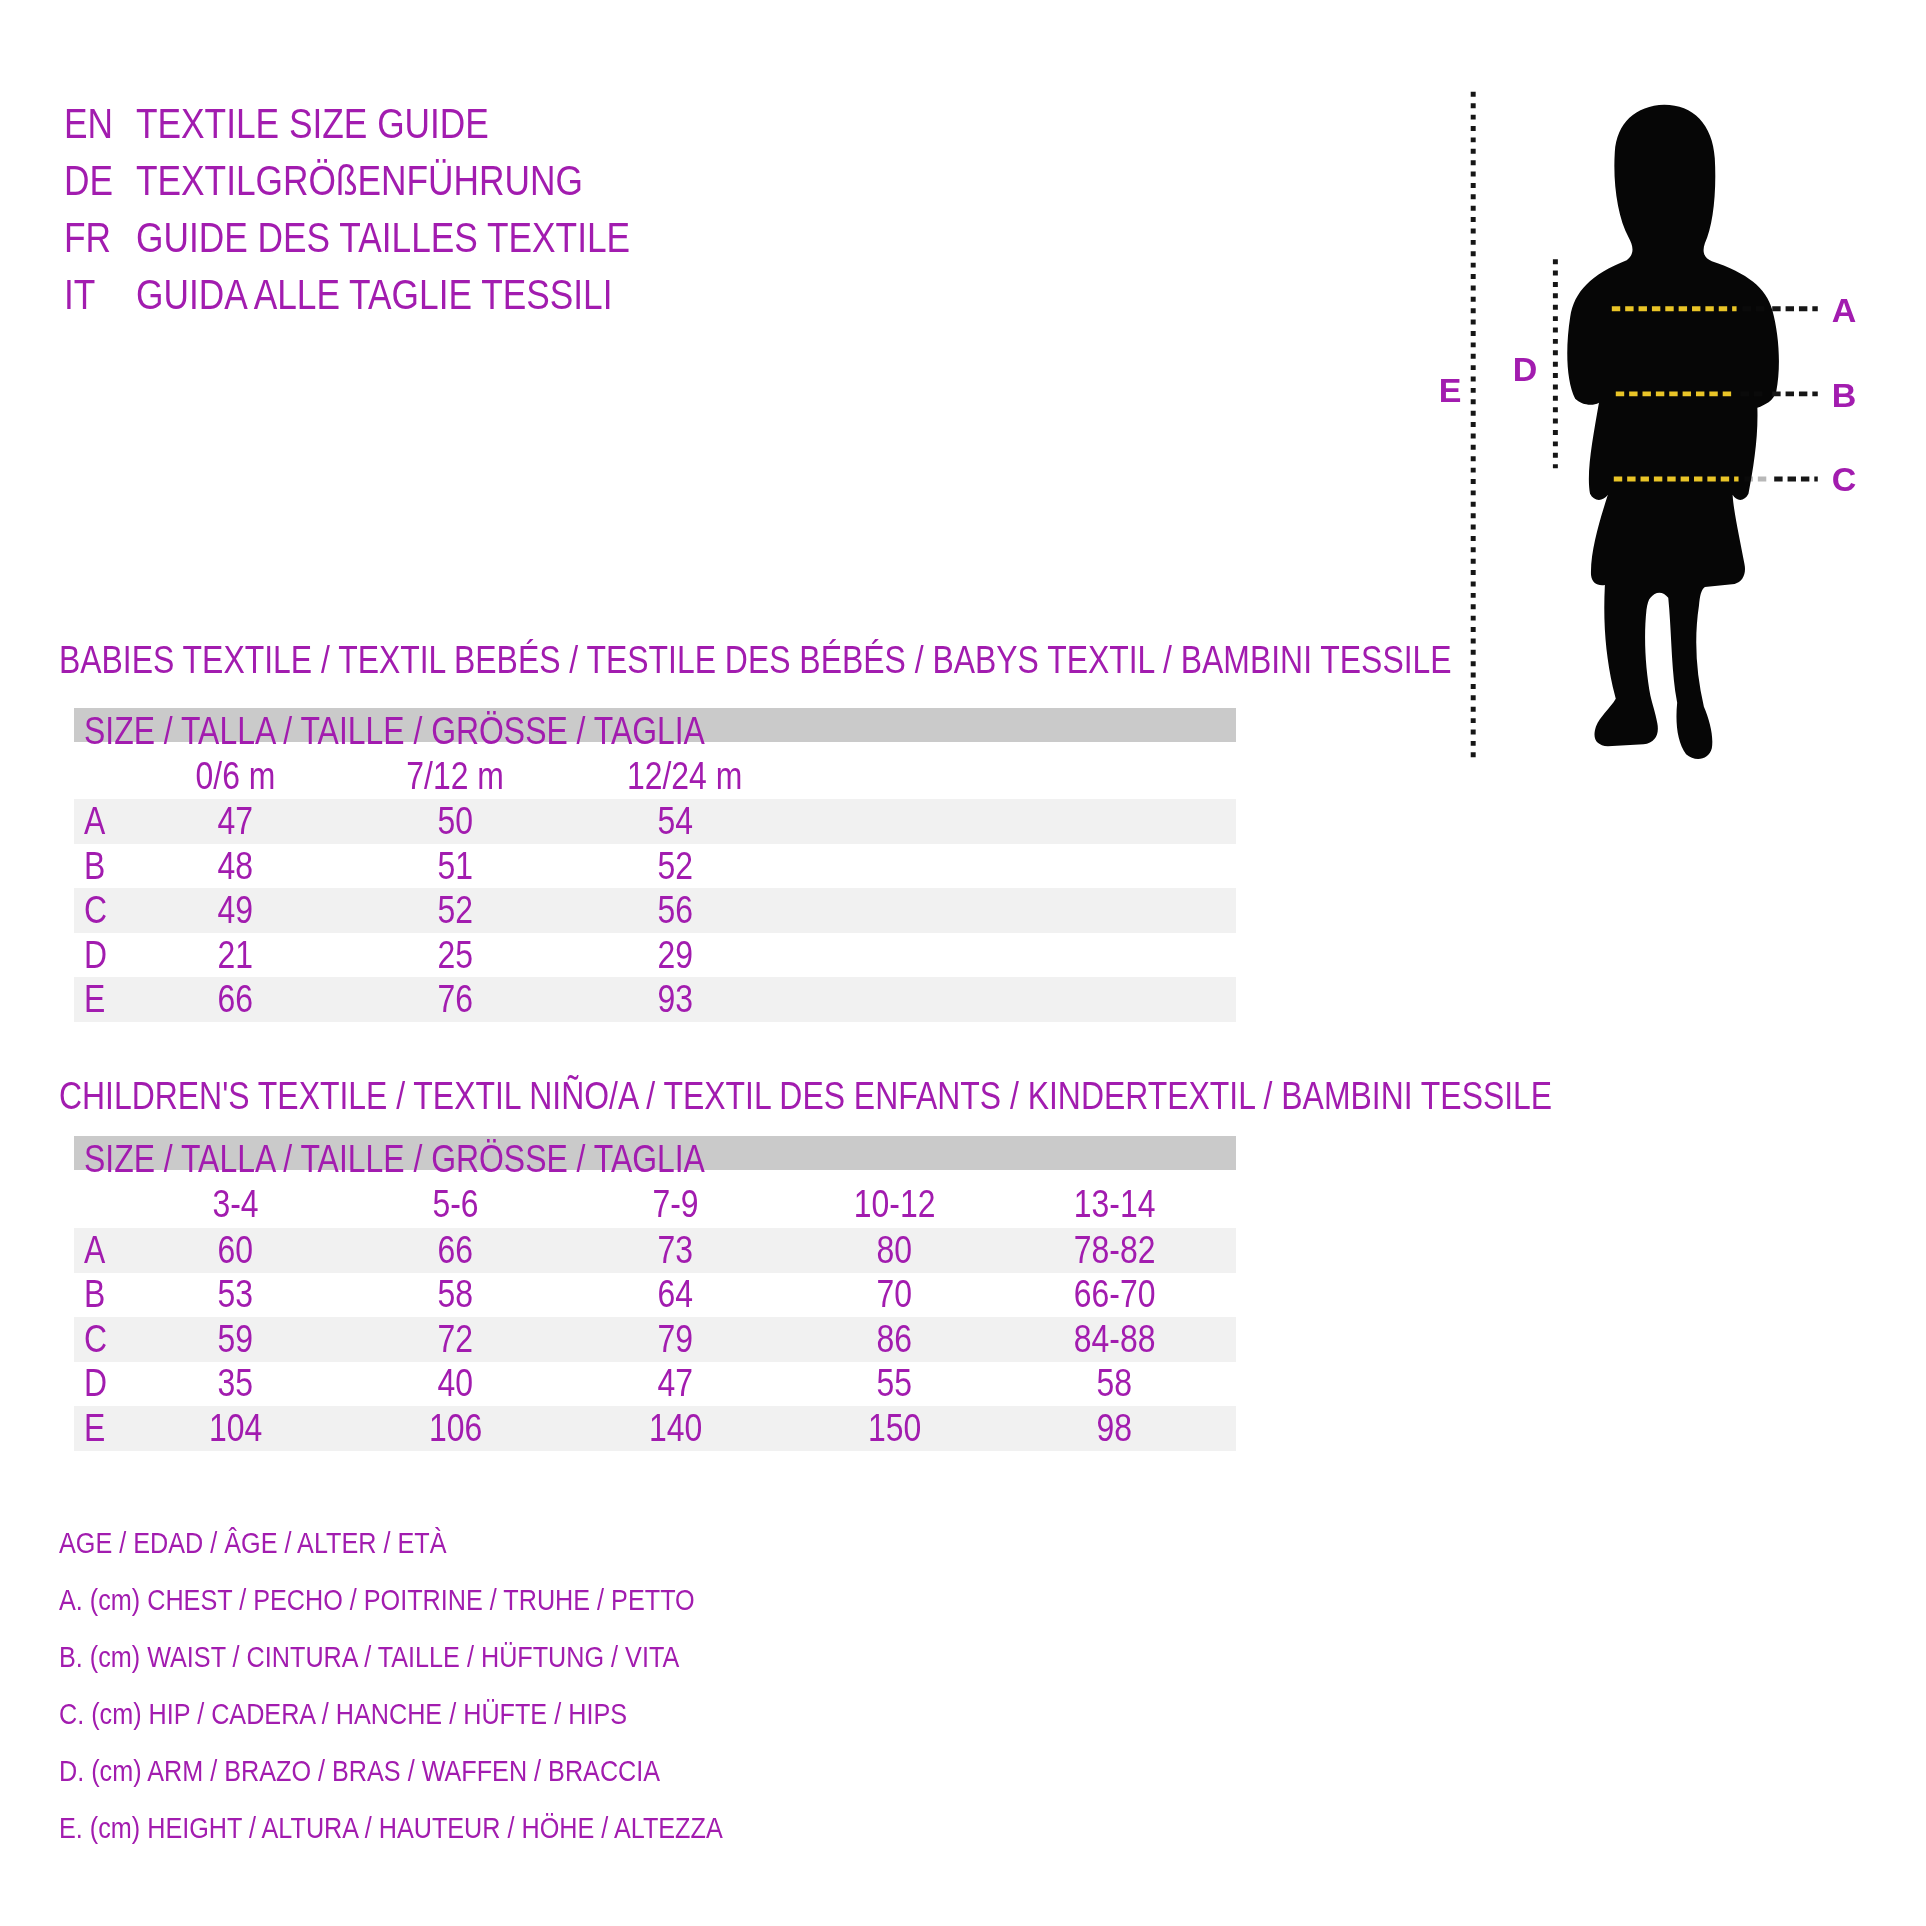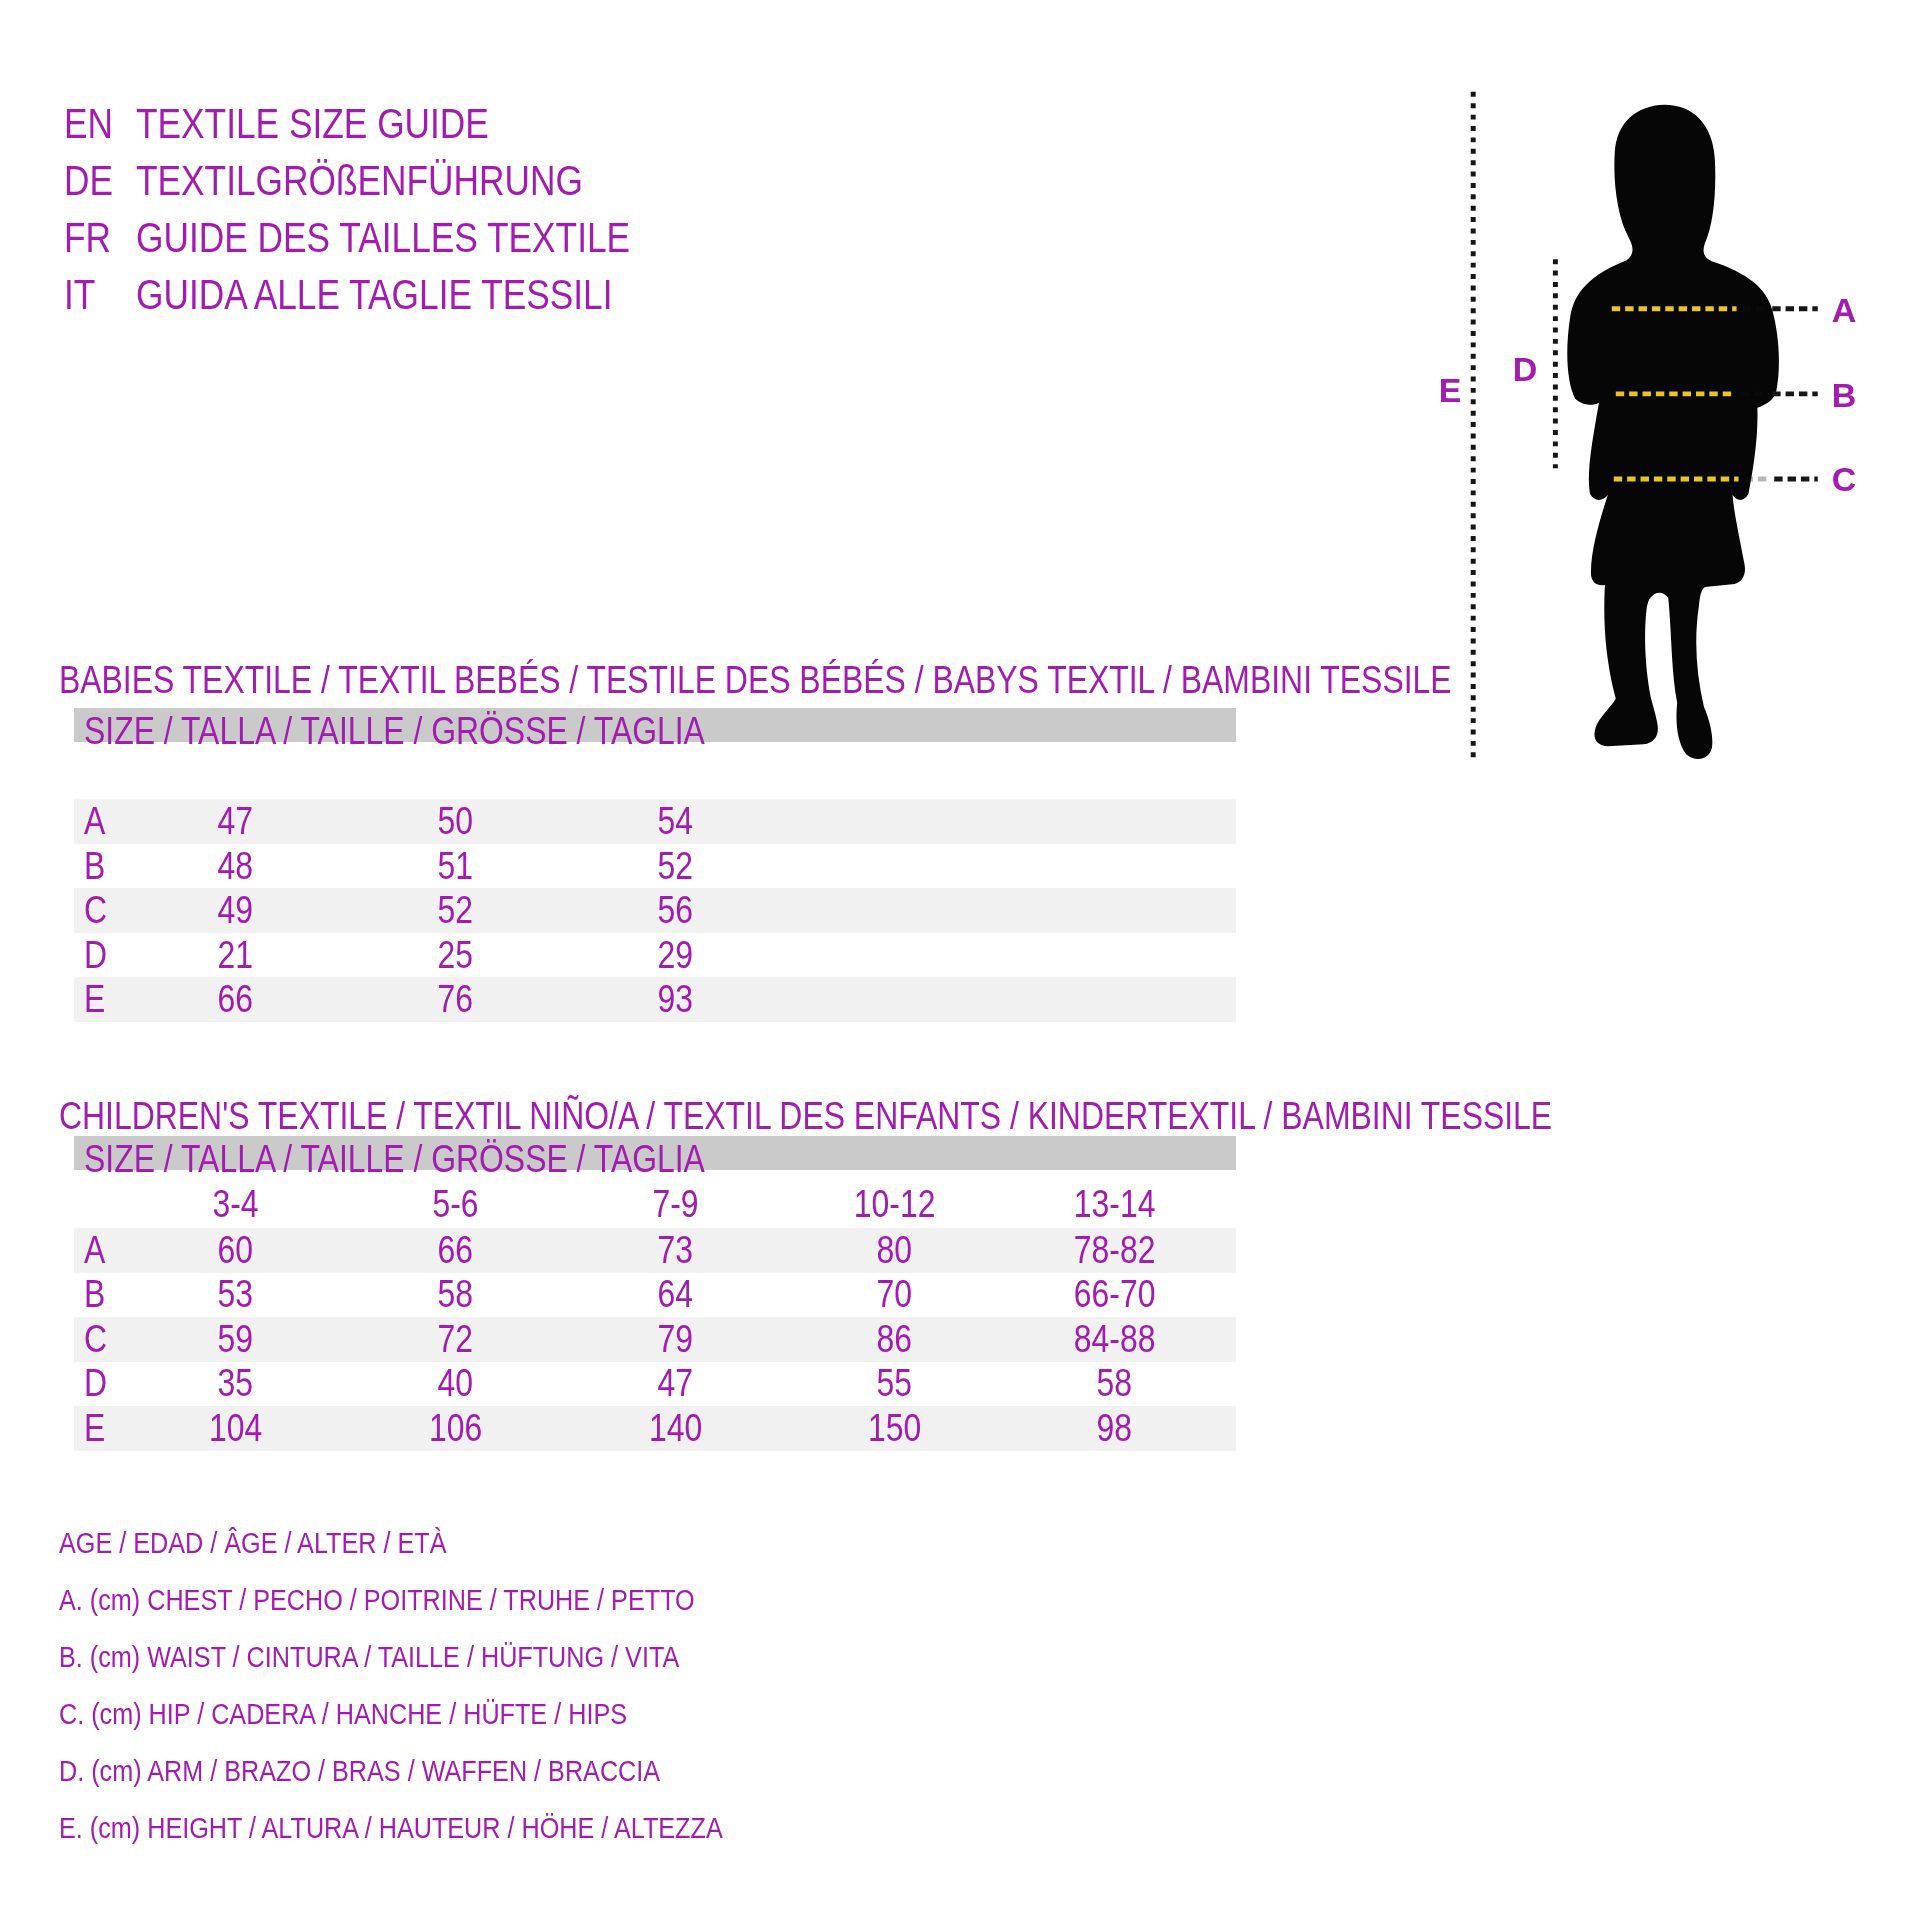--- a/index.html
+++ b/index.html
@@ -20,21 +20,21 @@
   #figure-svg{position:absolute;left:1386px;top:79px;width:515px;height:703px;}
   .fig-label{position:absolute;width:36px;height:44px;line-height:44px;text-align:center;
              font-size:34px;font-weight:bold;}
   #label-a{left:1826px;top:288px;}
   #label-b{left:1826px;top:373px;}
   #label-c{left:1826px;top:457px;}
   #label-d{left:1507px;top:347px;}
   #label-e{left:1432px;top:368px;}
 
   
-  .section-title{position:absolute;left:59px;font-size:38px;line-height:42px;margin-top:20px;}
+  .section-title{position:absolute;left:59px;font-size:38px;line-height:42px;}
   #babies-title{top:639px;}
   #children-title{top:1075px;}
 
   
   .size-bar{position:absolute;left:74px;width:1162px;height:34px;background:#cacaca;
             font-size:38px;line-height:46px;}
   .size-bar .cond{margin-left:10px;}
   #babies-size-bar{top:708px;}
   #children-size-bar{top:1136px;}
 
@@ -146,20 +146,25 @@
   <div id="label-c" class="fig-label">C</div>
   <div id="label-d" class="fig-label">D</div>
   <div id="label-e" class="fig-label">E</div>
 
   <div id="babies-title" class="section-title">
     <span class="cond">BABIES TEXTILE / TEXTIL BEBÉS / TESTILE DES BÉBÉS / BABYS TEXTIL / BAMBINI TESSILE</span>
   </div>
   <div id="babies-size-bar" class="size-bar">
     <span class="cond">SIZE / TALLA / TAILLE / GRÖSSE / TAGLIA</span>
   </div>
+  <div id="babies-headrow" class="trow">
+    <span class="tcell c1"><span class="cond-c">0/6 m</span></span>
+    <span class="tcell c2"><span class="cond-c">7/12 m</span></span>
+    <span class="tcell c3"><span class="cond-c">12/24 m</span></span>
+  </div>
   <div id="b-row-a" class="trow shade">
     <span class="tletter"><span class="cond">A</span></span>
     <span class="tcell c1"><span class="cond-c">47</span></span>
     <span class="tcell c2"><span class="cond-c">50</span></span>
     <span class="tcell c3"><span class="cond-c">54</span></span>
   </div>
   <div id="b-row-b" class="trow">
     <span class="tletter"><span class="cond">B</span></span>
     <span class="tcell c1"><span class="cond-c">48</span></span>
     <span class="tcell c2"><span class="cond-c">51</span></span>

